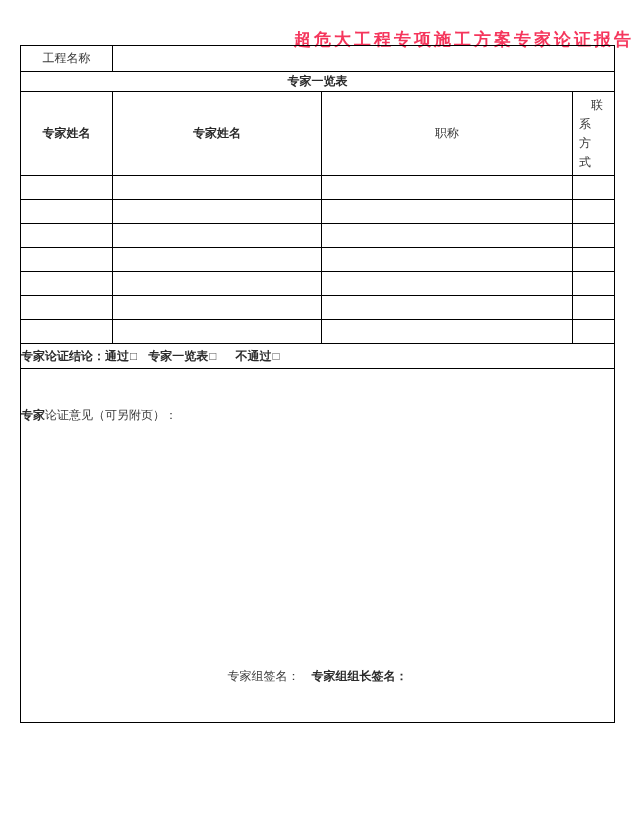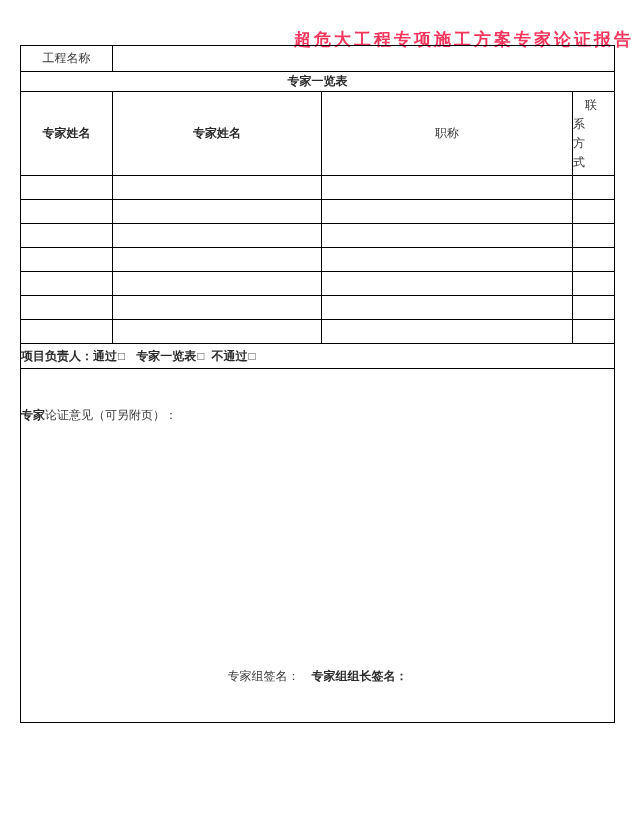--- a/index.html
+++ b/index.html
@@ -45,30 +45,30 @@
   .b { font-weight: bold; color: #2b2b2b; }
   .h26 { height: 26px; }
   .h20 { height: 20px; }
   .h84 { height: 84px; }
   .h24 { height: 24px; }
   .h25 { height: 25px; }
   .hbig { height: 354px; padding-left: 16px; }
   td.mid { vertical-align: middle; }
   .contact {
     width: 13px;
-    margin-left: 0;
+    margin-left: 6px;
     text-indent: 12px;
     line-height: 19px;
     word-break: break-all;
     overflow: visible;
     white-space: normal;
   }
   td.concl { padding-left: 8px; text-align: left; }
   .opt-gap2 { margin-left: 11px; }
-  .opt-gap1 { margin-left: 7px; }
+  .opt-gap1 { margin-left: 19px; }
   .box {
     font-weight: normal;
     color: #555;
     font-size: 12px;
     margin-left: 1px;
   }
   td.big {
     vertical-align: top;
     text-align: left;
     padding: 7px 10px 0 8px;
@@ -149,21 +149,21 @@
         <tr class="h24">
           <td></td>
           <td></td>
           <td colspan="2"></td>
           <td></td>
         </tr>
       </tbody>
     <tbody>
       <tr class="h25">
         <td colspan="5" class="concl">
-          <span class="b">项目负责人：</span><span class="b">通过</span><span class="box">□</span><span class="b opt-gap2">专家一览表</span><span class="box">□</span><span class="b opt-gap1">不通过</span><span class="box">□</span>
+          <span class="b">专家论证结论：</span><span class="b">通过</span><span class="box">□</span><span class="b opt-gap2">专家一览表</span><span class="box">□</span><span class="b opt-gap1">不通过</span><span class="box">□</span>
         </td>
       </tr>
       <tr class="hbig">
         <td colspan="5" class="big">
           <div class="opinion-line"><span class="b">专家</span><span>论证意见（可另附页）：</span></div>
           <div class="sig-line">
             <span>专家组签名：</span><span class="b sig-leader">专家组组长签名：</span>
           </div>
         </td>
       </tr>

